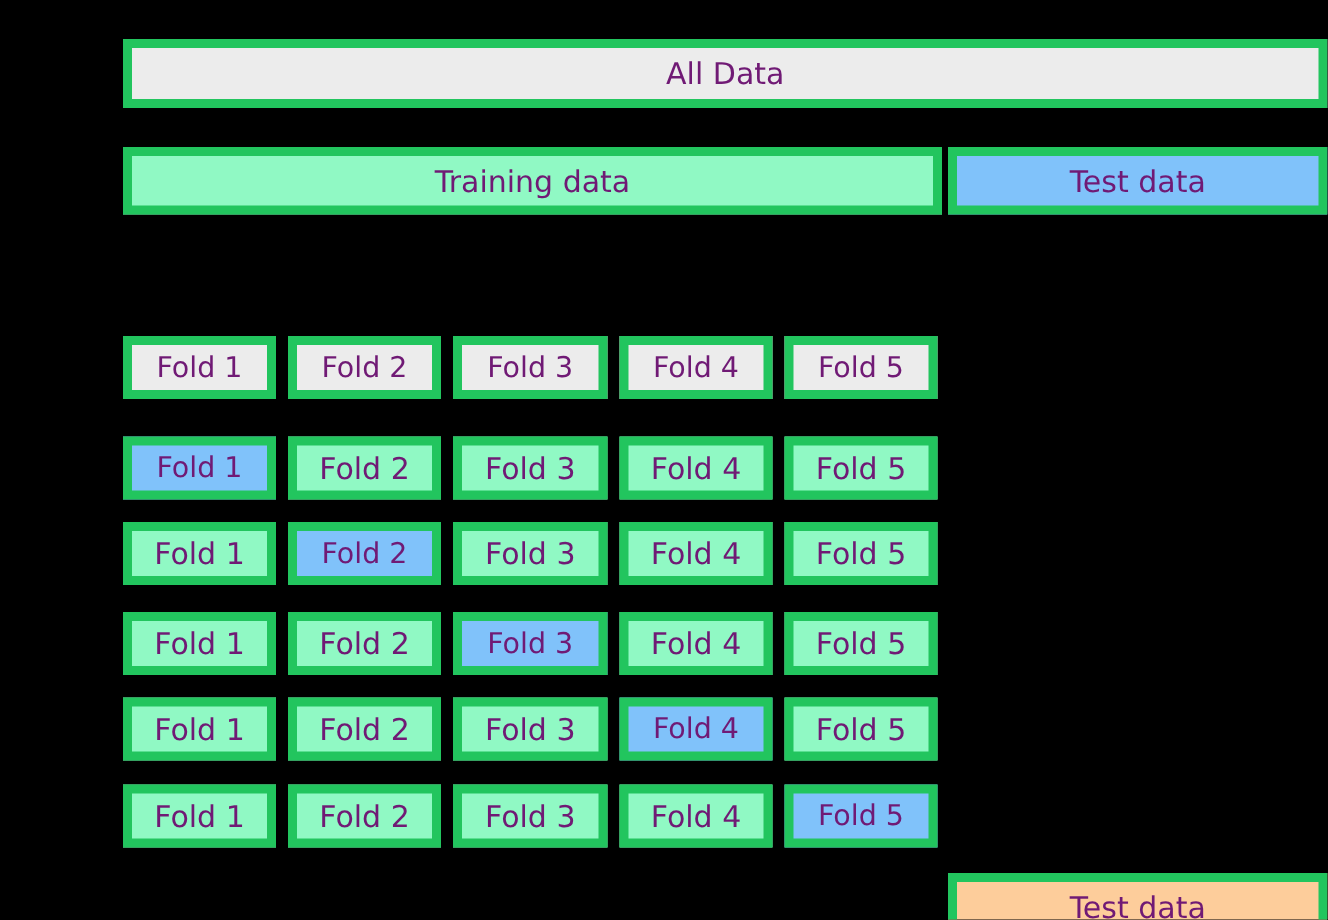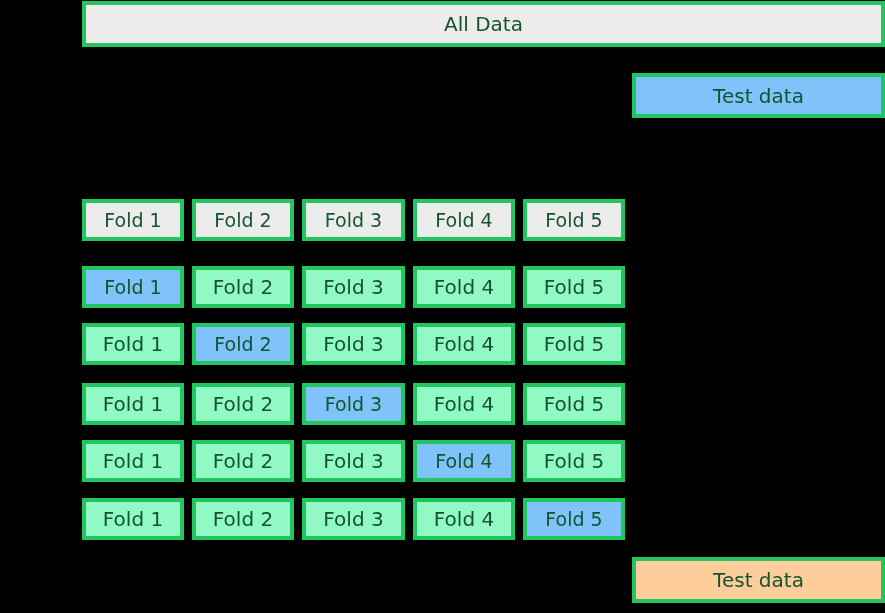--- a/index.html
+++ b/index.html
@@ -17,29 +17,30 @@
   }
 
   .diagram {
     position: absolute;
     inset: 0;
   }
 
   .box {
     position: absolute;
     box-sizing: border-box;
-    border: 4px solid #22c55e;
+    border: 6px solid #22c55e;
     display: flex;
     align-items: center;
     justify-content: center;
     font-size: 19px;
     line-height: 1;
-    color: #14532d;
+    color: #701a75;
     white-space: nowrap;
     user-select: none;
+    margin-top: 25px;
   }
 
   .box.all-data   { background: #ececec; font-size: 20px; }
   .box.train      { background: #90f9c4; font-size: 20px; }
   .box.test       { background: #80c2fa; font-size: 20px; }
   .box.test-final { background: #fdcd9b; font-size: 20px; }
 
   .fold        { background: #ececec; font-size: 19px; }
   .fold.train  { background: #90f9c4; }
   .fold.valid  { background: #80c2fa; }
@@ -50,20 +51,21 @@
     height: 42px;
   }
 </style>
 </head>
 <body>
 
 <div class="diagram">
 
   <div class="box all-data" style="left:82px; top:1px; width:803px; height:46px;">All Data</div>
 
+  <div class="box train" style="left:82px; top:73px; width:546px; height:45px;">Training data</div>
 
   <div class="box test" style="left:632px; top:73px; width:253px; height:45px;">Test data</div>
 
   <div class="fold-row" style="top:199px;">
     <div class="box fold" style="left:82px; top:0; width:102px; height:42px;">Fold 1</div>
     <div class="box fold" style="left:192px; top:0; width:102px; height:42px;">Fold 2</div>
     <div class="box fold" style="left:302px; top:0; width:103px; height:42px;">Fold 3</div>
     <div class="box fold" style="left:413px; top:0; width:102px; height:42px;">Fold 4</div>
     <div class="box fold" style="left:523px; top:0; width:102px; height:42px;">Fold 5</div>
   </div>

